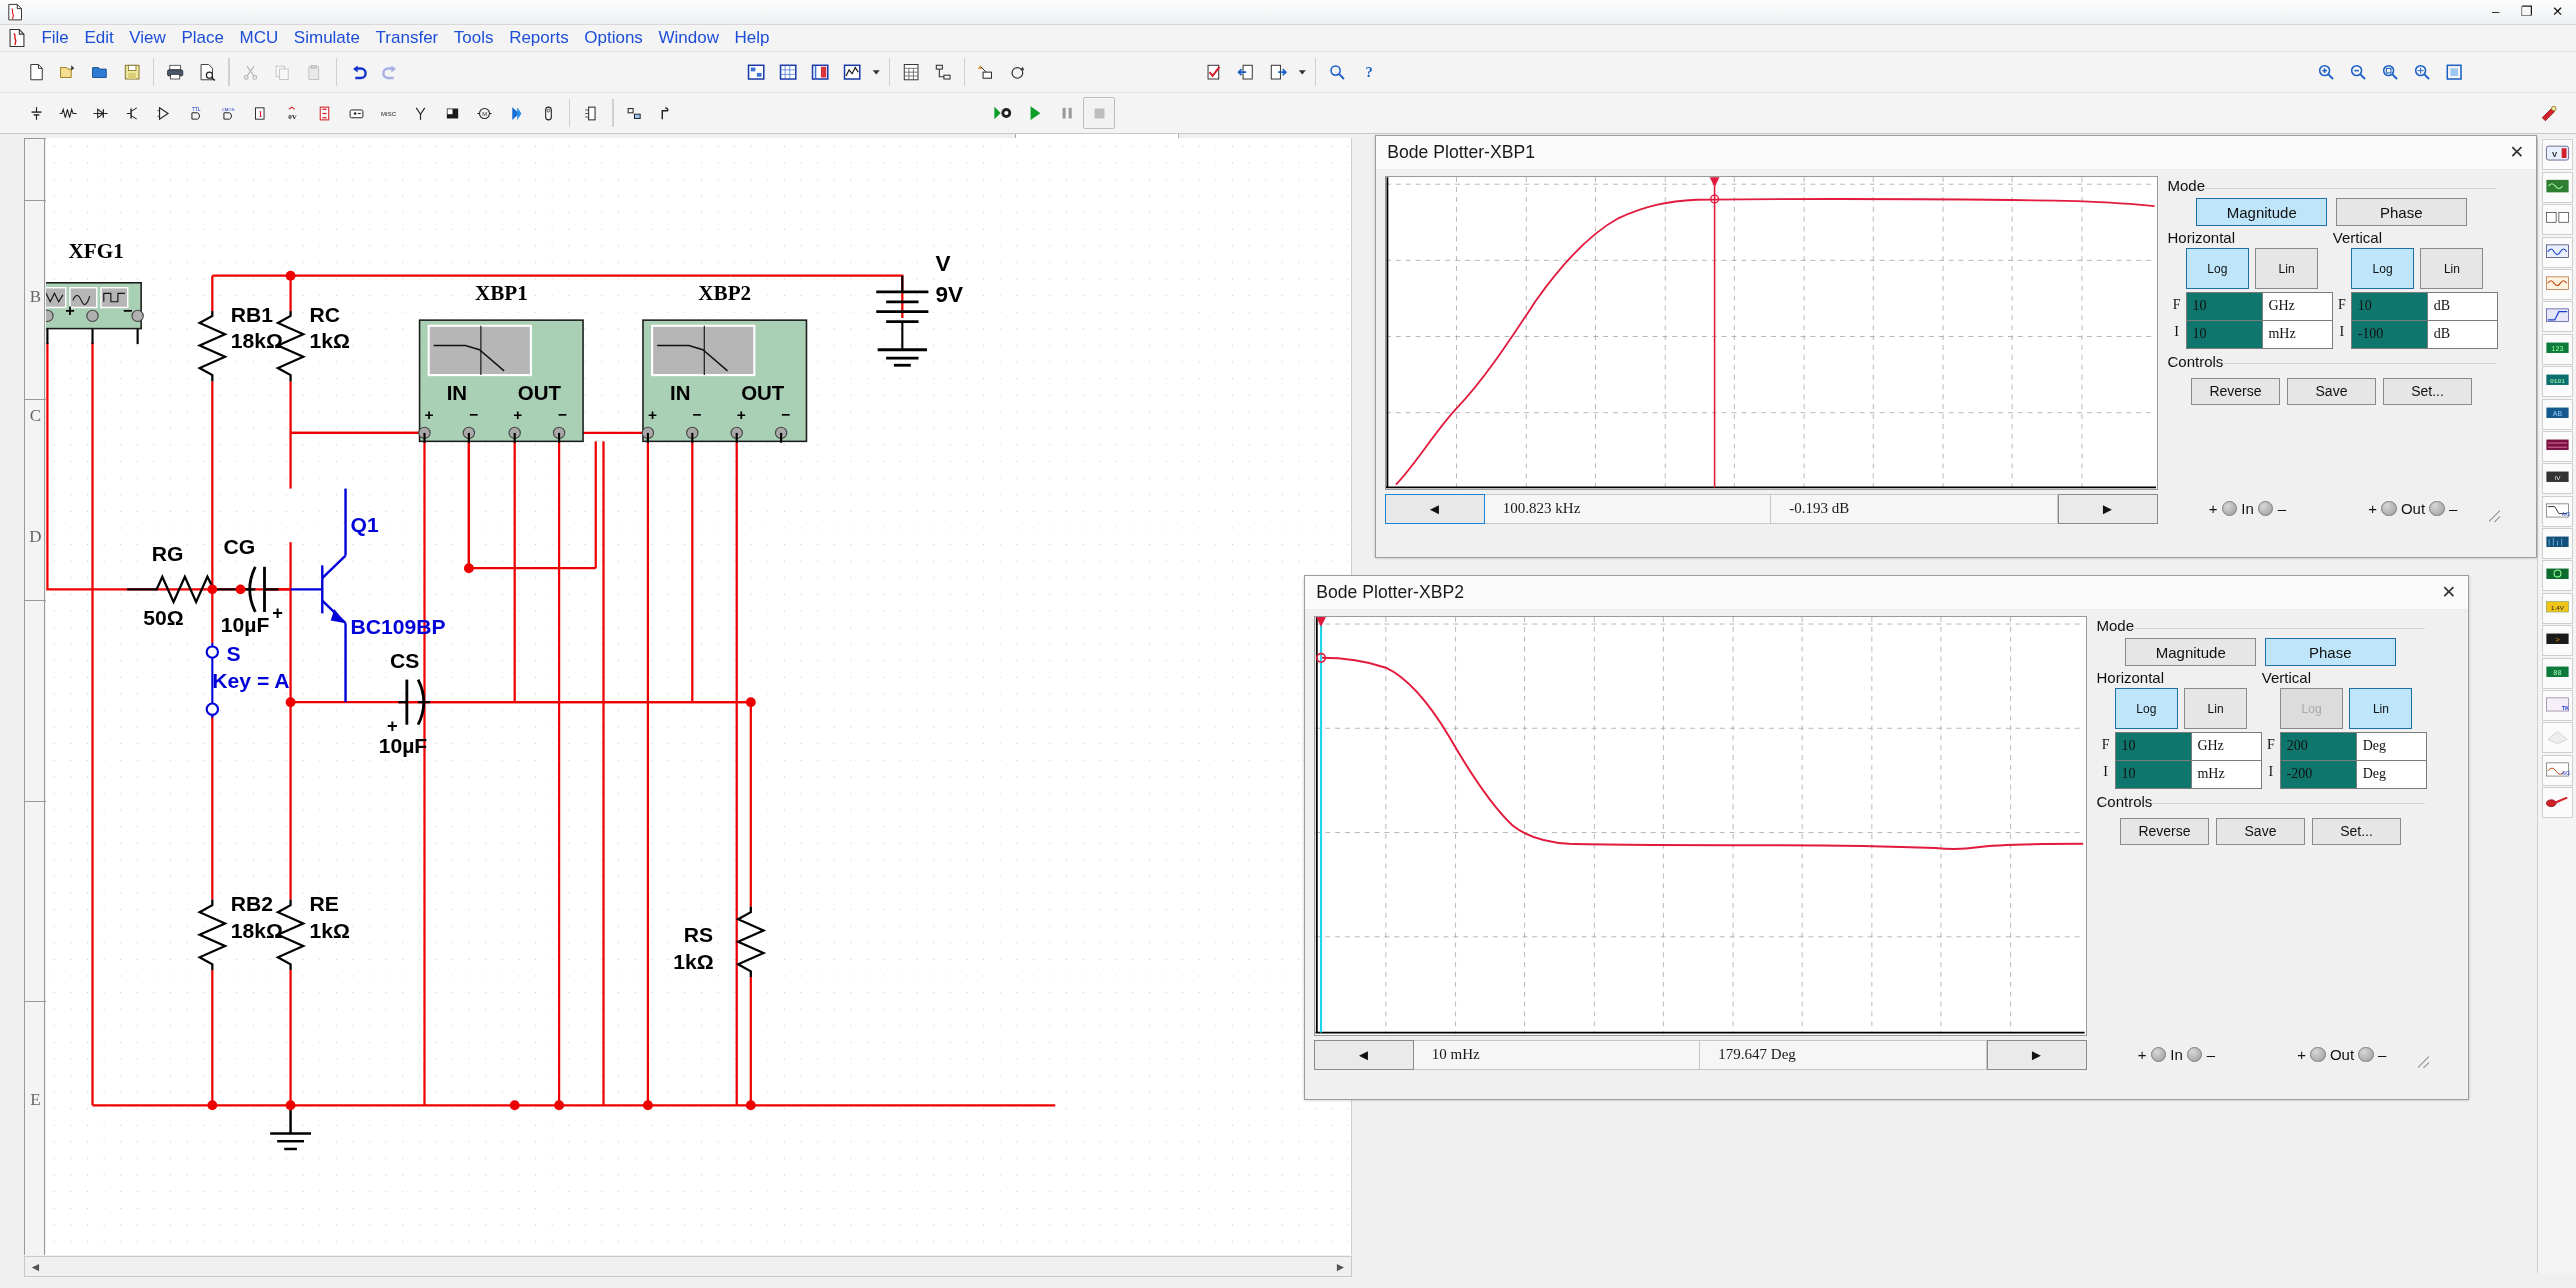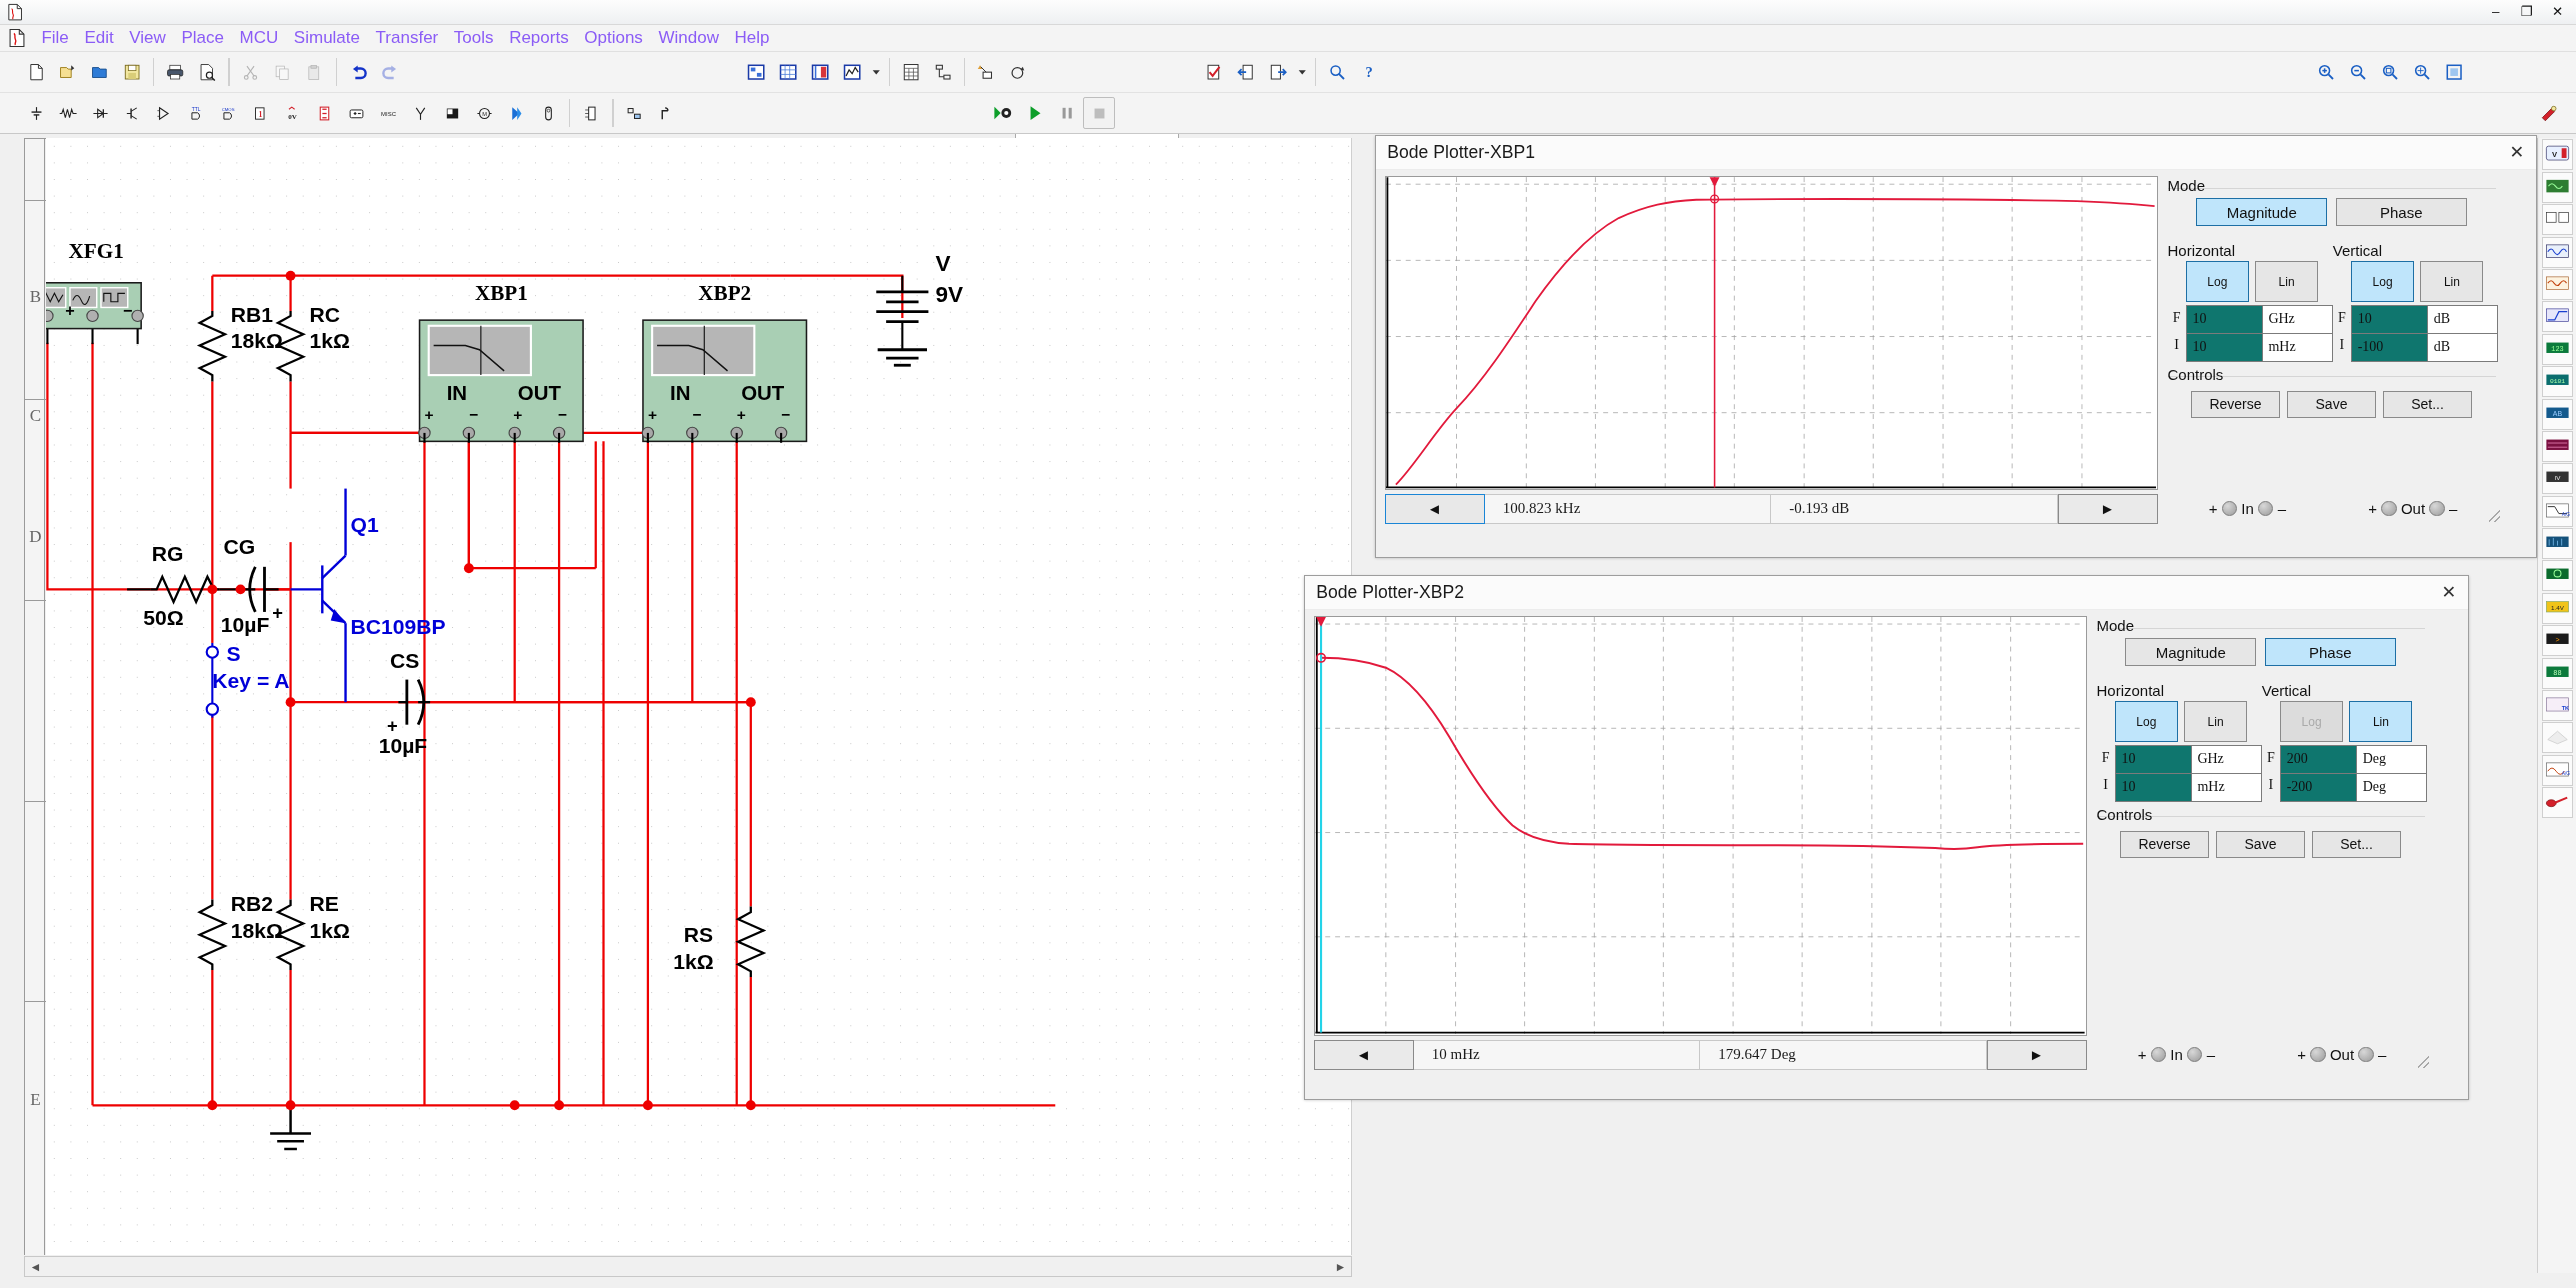--- a/index.html
+++ b/index.html
@@ -25,21 +25,21 @@
             font-size:13.4px; color:#111; }
 
   
   .menubar{
     position:absolute; left:0; top:25px; width:2576px; height:27px;
     background:#f4f4f4; display:flex; align-items:center; padding-left:7px;
     border-bottom:0.7px solid #e0e0e0;
   }
   .menu-logo{ width:21px; height:21px; margin-right:5.6px; }
   .menu-item{
-    font-size:17px; color:#8b5cf6; padding:2.8px 7.8px; white-space:nowrap;
+    font-size:17px; color:#1d4ed8; padding:2.8px 7.8px; white-space:nowrap;
   }
 
   
   .toolbar1{
     position:absolute; left:0; top:52px; width:2576px; height:41px;
     background:#f4f4f4; border-bottom:0.7px solid #e2e2e2;
   }
   .toolbar2{
     position:absolute; left:0; top:93px; width:2576px; height:41px;
     background:#f4f4f4; border-bottom:0.7px solid #c8c8c8;
@@ -144,21 +144,21 @@
   .fs-inner{ padding:0 2.8px; }
   .mode-row{ display:flex; gap:8.5px; margin:4.2px 0 1.4px 0; justify-content:center;}
   .btn{
     border:0.7px solid #8a8a8a; background:#e6e6e6; color:#111;
     font-size:15px; display:flex; align-items:center; justify-content:center;
     height:28px;
   }
   .btn.on{ background:#bfe5fb; border:0.7px solid #1d6fa5; }
   .btn.dis{ color:#aaa; background:#dcdcdc; }
   .mode-btn{ width:131px; }
-  .hv-wrap{ display:flex; gap:0; margin-top:16px; }
+  .hv-wrap{ display:flex; gap:0; margin-top:3px; }
   .hv-col{ width:166px; }
   .hv-title{ font-size:15px; color:#111; margin-bottom:2.1px; }
   .ll-row{ display:flex; gap:6.3px; margin-left:18.3px; }
   .ll-btn{ width:63px; height:41px; font-size:12px; }
   .fi-table{ margin-left:0; margin-top:2.1px; display:flex; }
   .fi-lead{ width:18.3px; display:flex; flex-direction:column; }
   .fi-lead div{ height:27px; display:flex; align-items:center; justify-content:center;
                 font-size:14px; font-family:"Liberation Serif", serif; color:#111; }
   .fi-cells{ border:0.7px solid #7b7b7b; }
   .fi-row{ display:flex; }

